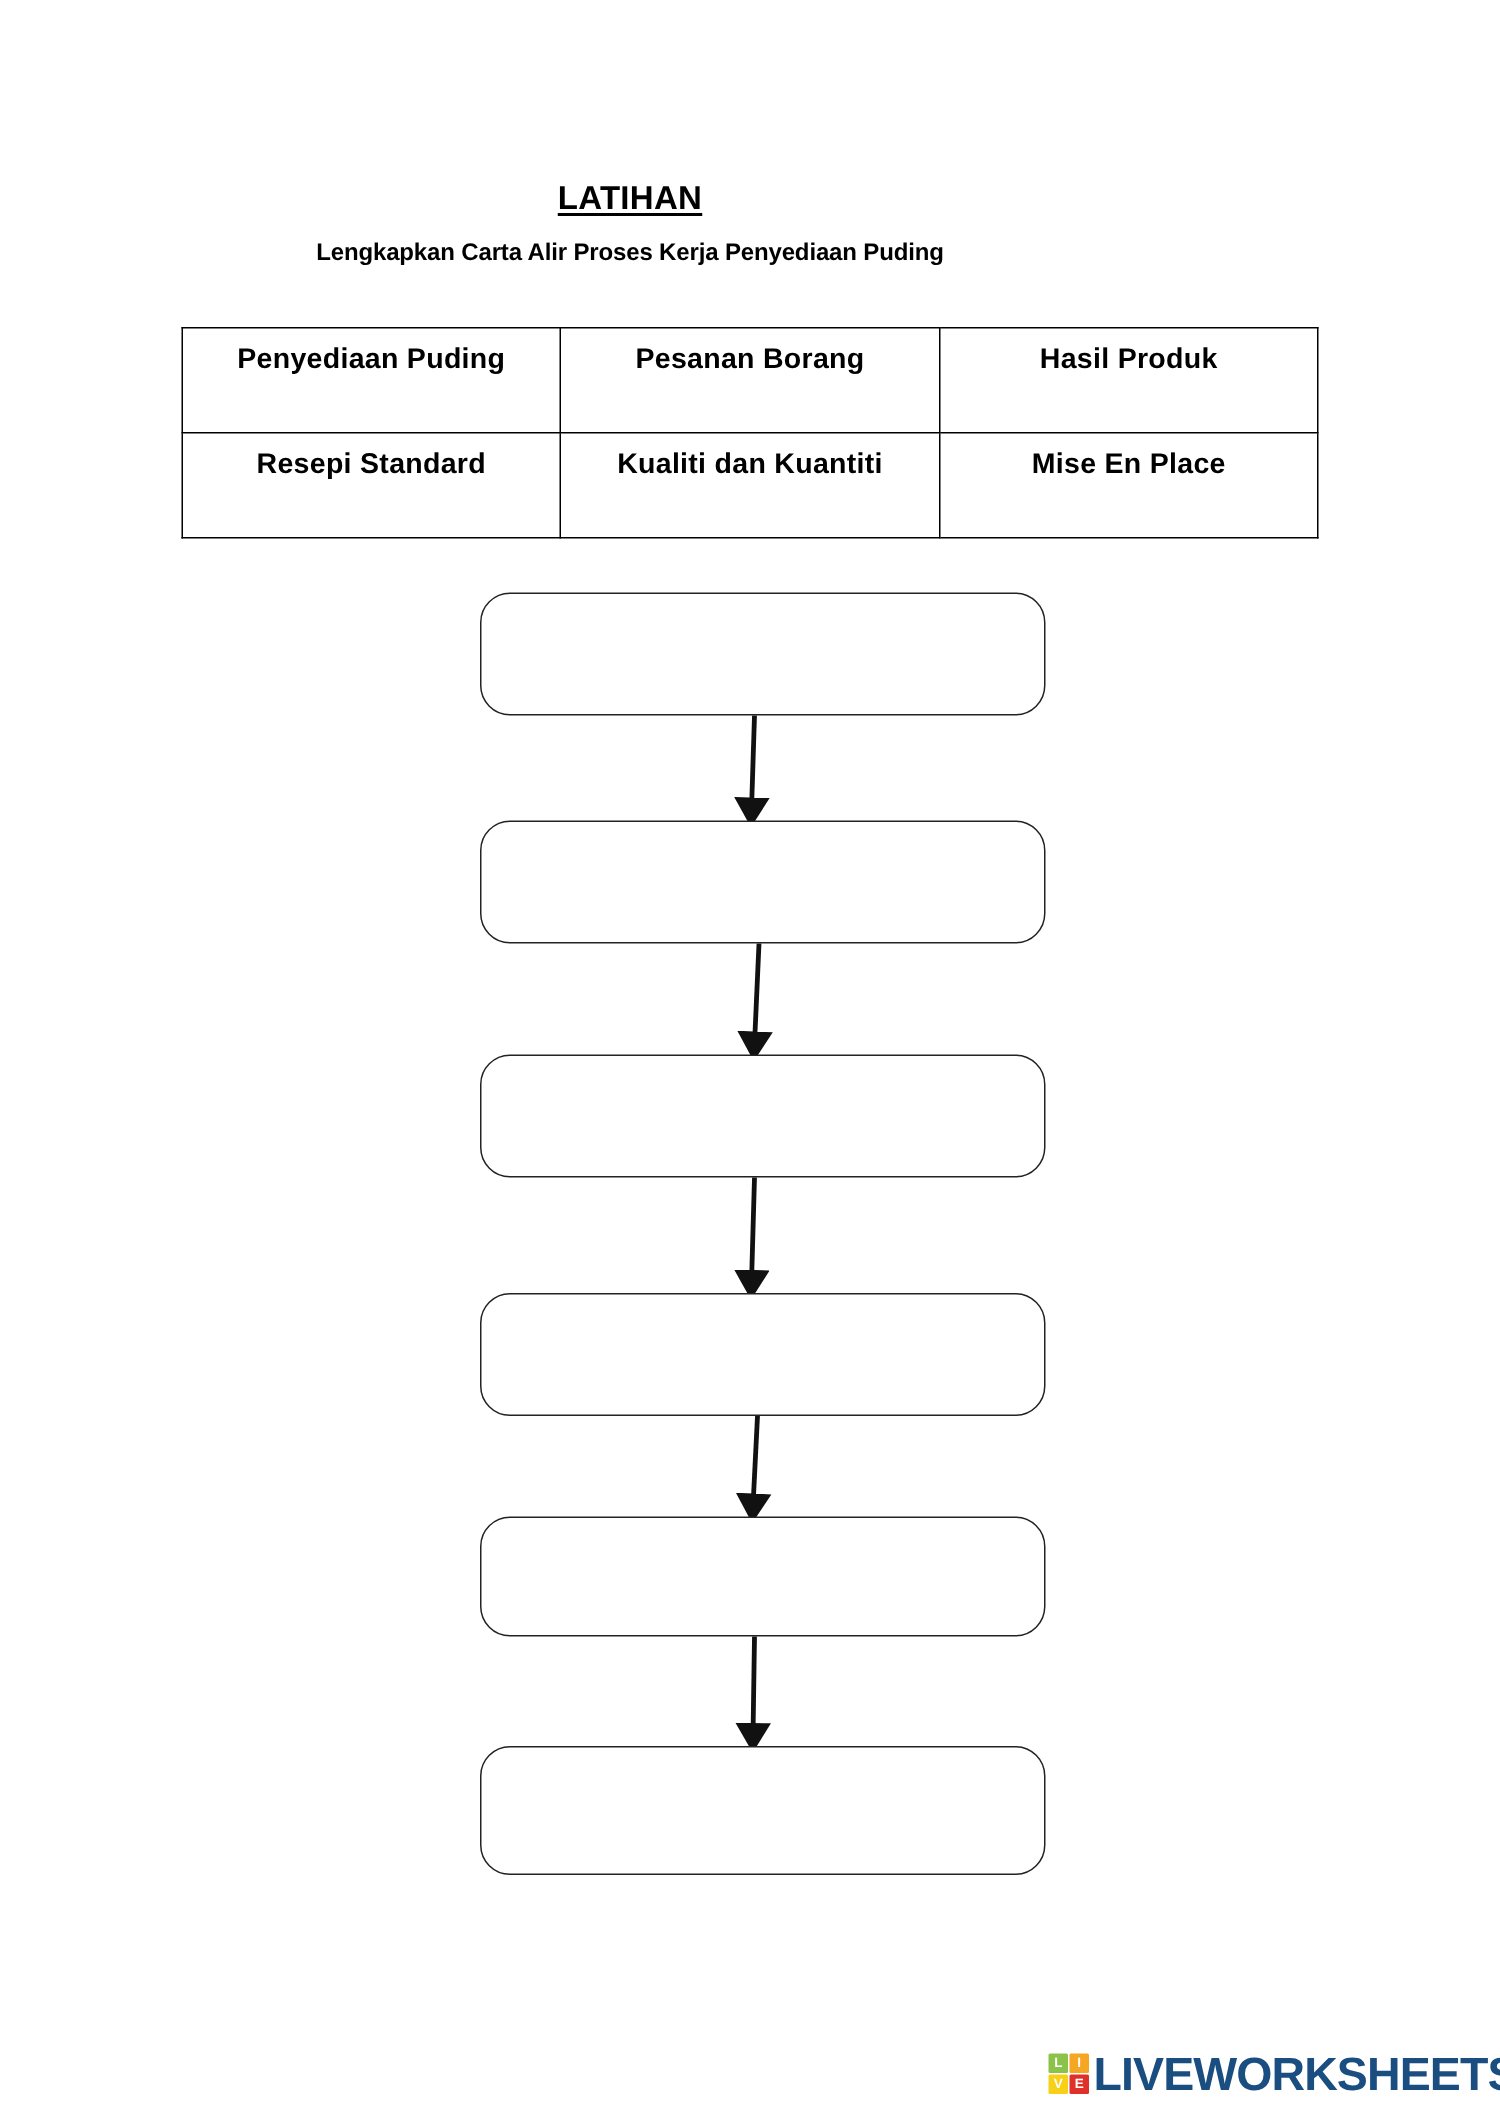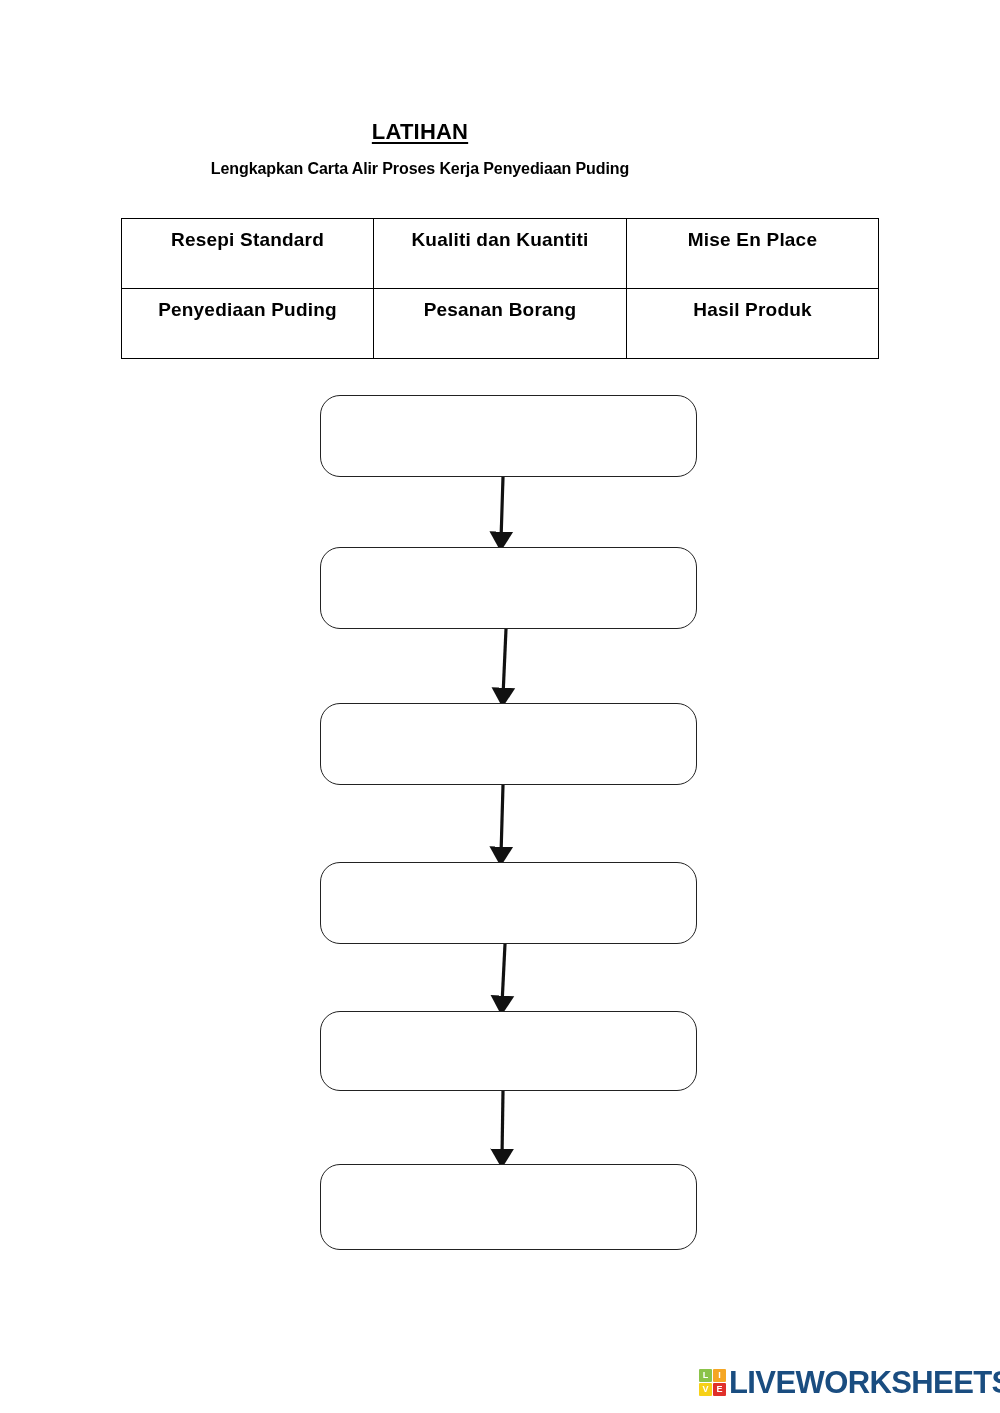--- a/index.html
+++ b/index.html
@@ -150,28 +150,28 @@
 </div>
 
 <table class="wordbank">
   <colgroup>
       <col class="c1">
       <col class="c2">
       <col class="c3">
     </colgroup>
   <tbody>
     <tr>
+      <td>Penyediaan Puding</td>
+      <td>Pesanan Borang</td>
+      <td>Hasil Produk</td>
+    </tr>
+    <tr>
       <td>Resepi Standard</td>
       <td>Kualiti dan Kuantiti</td>
       <td>Mise En Place</td>
-    </tr>
-    <tr>
-      <td>Penyediaan Puding</td>
-      <td>Pesanan Borang</td>
-      <td>Hasil Produk</td>
     </tr>
   </tbody>
 </table>
 
 <div class="flowchart">
 
   <svg class="arrow-svg" viewBox="0 0 1000 1413">
     <defs>
       <marker id="ah" markerWidth="9" markerHeight="9" refX="2.6" refY="4.3" orient="auto" markerUnits="strokeWidth">
         <path d="M0,0.6 L6.2,4.3 L0,8 z" fill="#111111"></path>

